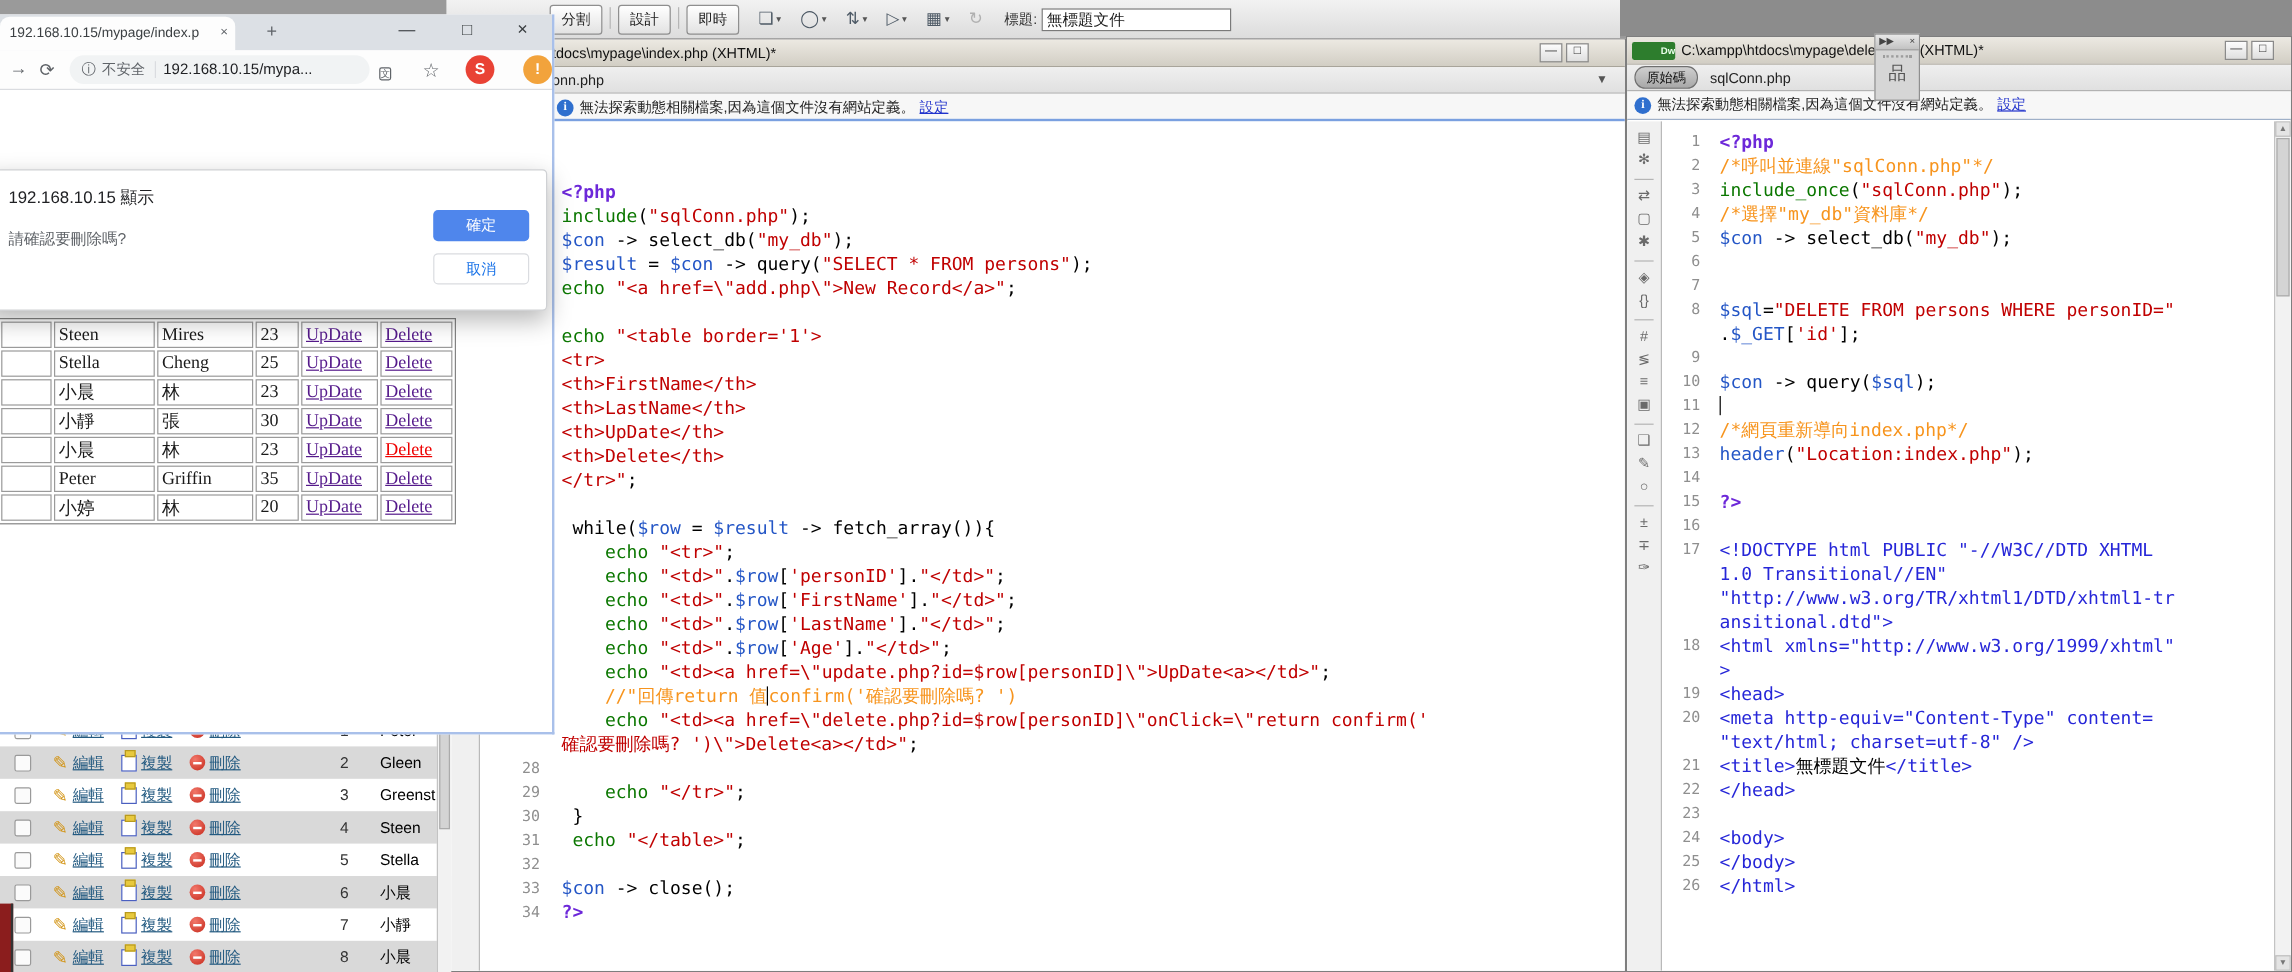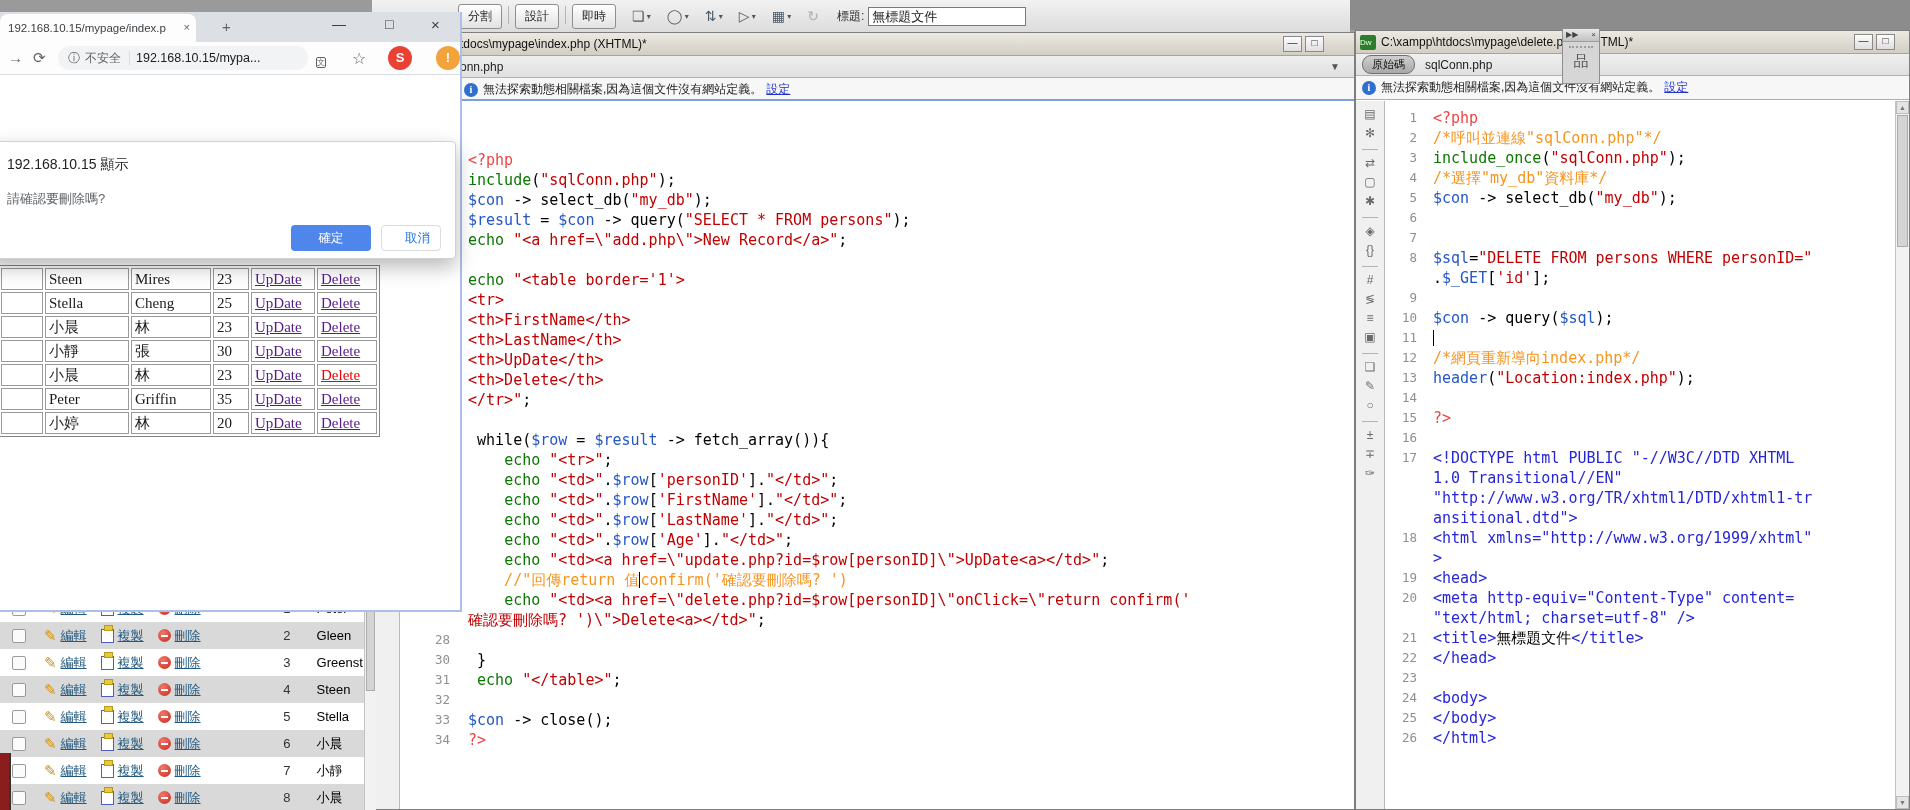--- a/index.html
+++ b/index.html
@@ -41,31 +41,31 @@
          font-size:15px;line-height:20px;}
   .crow{display:flex;height:20px;}
   .lnum{box-sizing:border-box;text-align:right;padding-right:6px;color:#8f8f8f;font-size:12.5px;
         line-height:20px;flex:0 0 auto;}
   .lcode{white-space:pre;flex:1 1 auto;}
   #mid-code .lnum{width:80px;}
   #mid-code .lcode{padding-left:12px;}
   #right-code .lnum{width:67px;}
   #right-code .lcode{padding-left:10px;}
   .tk-k{color:#000;} .tk-r{color:#c00000;} .tk-b{color:#2456c6;} .tk-g{color:#0b7700;}
-  .tk-o{color:#f7941d;} .tk-R{color:#ef4444;font-weight:normal;} .tk-h{color:#2626d8;}
+  .tk-o{color:#f7941d;} .tk-R{color:#6d28d9;font-weight:bold;} .tk-h{color:#2626d8;}
   .caret{display:inline-block;width:1px;height:16px;background:#000;vertical-align:-3px;}
   
   .stripcol{display:flex;flex-direction:column;align-items:center;padding-top:6px;}
   .sicon{font-size:12px;color:#6a6a6a;height:19px;}
   .ssep{width:16px;border-top:1px solid #b5b5b5;margin:4px 0 6px;}
   
   .src-pill{background:linear-gradient(#cfcfcf,#a8a8a8);border:1px solid #6f6f6f;border-radius:9px;
             color:#111;font-size:11px;padding:1px 9px;margin-left:6px;}
   .dwicon{width:16px;height:15px;background:#2d7d2d;border-radius:2px;color:#eaffea;font-size:8px;
-          font-weight:normal;text-align:left;line-height:15px;margin:0 5px 0 4px;}
+          font-weight:bold;text-align:right;line-height:15px;margin:0 5px 0 4px;padding-left:20px;}
   
   #float-panel{left:1562px;top:28px;width:38px;height:56px;background:#d6d6d6;border:1px solid #8f8f8f;
                box-sizing:border-box;z-index:60;}
   #float-panel .hdr{height:12px;background:linear-gradient(#e8e8e8,#c2c2c2);border-bottom:1px solid #9d9d9d;
                     font-size:8px;color:#444;display:flex;justify-content:space-between;padding:0 3px;line-height:12px;}
   #float-panel .grip{border-top:2px dotted #9d9d9d;margin:4px 6px 0;}
   #float-panel .site{font-size:15px;color:#555;text-align:center;margin-top:4px;}
   
   .sb-v{position:absolute;top:0;bottom:0;background:#f2f2f2;border-left:1px solid #c3c3c3;}
   .sb-btn{position:absolute;left:0;right:0;height:13px;background:#e4e4e4;border:1px solid #bdbdbd;
@@ -114,25 +114,25 @@
            border:1px solid #848484;font-family:"Liberation Serif",serif;font-size:15px;background:#fff;}
   #persons td{border:1px solid #9a9a9a;height:20px;padding:0 3px;white-space:nowrap;}
   #persons a{text-decoration:underline;color:#551a8b;}
   #persons a.active{color:#ee0000;}
   .cid{width:34px;} .cfn{width:76px;} .cln{width:72px;} .cage{width:28px;} .cup{width:56px;} .cdel{width:52px;}
   
   #dialog{position:absolute;left:-12px;top:66px;width:468px;height:118px;background:#fff;
           border:1px solid #cfd1d4;border-radius:4px;box-shadow:0 8px 20px rgba(0,0,0,.28);box-sizing:border-box;}
   #dialog .dtitle{font-size:14px;color:#202124;margin:14px 0 0 18px;}
   #dialog .dmsg{font-size:13px;color:#5f6368;margin:16px 0 0 18px;}
-  #dialog .dbtns{position:absolute;right:14px;bottom:7px;display:flex;gap:10px;}
+  #dialog .dbtns{position:absolute;right:14px;bottom:21px;display:flex;gap:10px;flex-direction:column;}
   .btn-ok{min-width:60px;height:26px;background:#4f86ec;color:#fff;border-radius:4px;font-size:12.5px;
           text-align:center;line-height:26px;padding:0 10px;}
   .btn-cancel{min-width:60px;height:26px;background:#fff;color:#1a73e8;border:1px solid #dadce0;border-radius:4px;
-          font-size:12.5px;text-align:right;line-height:24px;padding:0 10px;box-sizing:border-box;}
+          font-size:12.5px;text-align:center;line-height:24px;padding:0 10px;box-sizing:border-box;}
 </style>
 </head>
 <body>
 
 <div id="stage">
 
   <div id="app-toolbar" class="abs">
     <div style="width:80px;"></div>
     <span id="view-buttons"><span class="dwbtn">分割</span><span class="vsep" style="display: inline-block; vertical-align: middle;"></span><span class="dwbtn">設計</span><span class="vsep" style="display: inline-block; vertical-align: middle;"></span><span class="dwbtn">即時</span></span>
     <span id="toolbar-icons"><span class="tbicon">❏<span class="car"> ▾</span></span><span class="tbicon">◯<span class="car"> ▾</span></span><span class="tbicon">⇅<span class="car"> ▾</span></span><span class="tbicon">▷<span class="car"> ▾</span></span><span class="tbicon">▦<span class="car"> ▾</span></span><span class="tbicon dim">↻</span></span>
@@ -254,20 +254,24 @@
             <span class="lnum">37</span>
             <span class="lcode"><span class="tk-k">    </span><span class="tk-g">echo </span><span class="tk-r">"&lt;td&gt;&lt;a href=\"delete.php?id=$row[personID]\"onClick=\"return confirm('</span></span>
           </div>
           <div class="crow">
             <span class="lnum"></span>
             <span class="lcode"><span class="tk-r">確認要刪除嗎? ')\"&gt;Delete&lt;a&gt;&lt;/td&gt;"</span><span class="tk-k">;</span></span>
           </div>
           <div class="crow">
             <span class="lnum">28</span>
             <span class="lcode"></span>
+          </div>
+          <div class="crow">
+            <span class="lnum">29</span>
+            <span class="lcode"><span class="tk-k">    </span><span class="tk-g">echo </span><span class="tk-r">"&lt;/tr&gt;"</span><span class="tk-k">;</span></span>
           </div>
           <div class="crow">
             <span class="lnum">30</span>
             <span class="lcode"><span class="tk-k"> }</span></span>
           </div>
           <div class="crow">
             <span class="lnum">31</span>
             <span class="lcode"><span class="tk-k"> </span><span class="tk-g">echo </span><span class="tk-r">"&lt;/table&gt;"</span><span class="tk-k">;</span></span>
           </div>
           <div class="crow">

